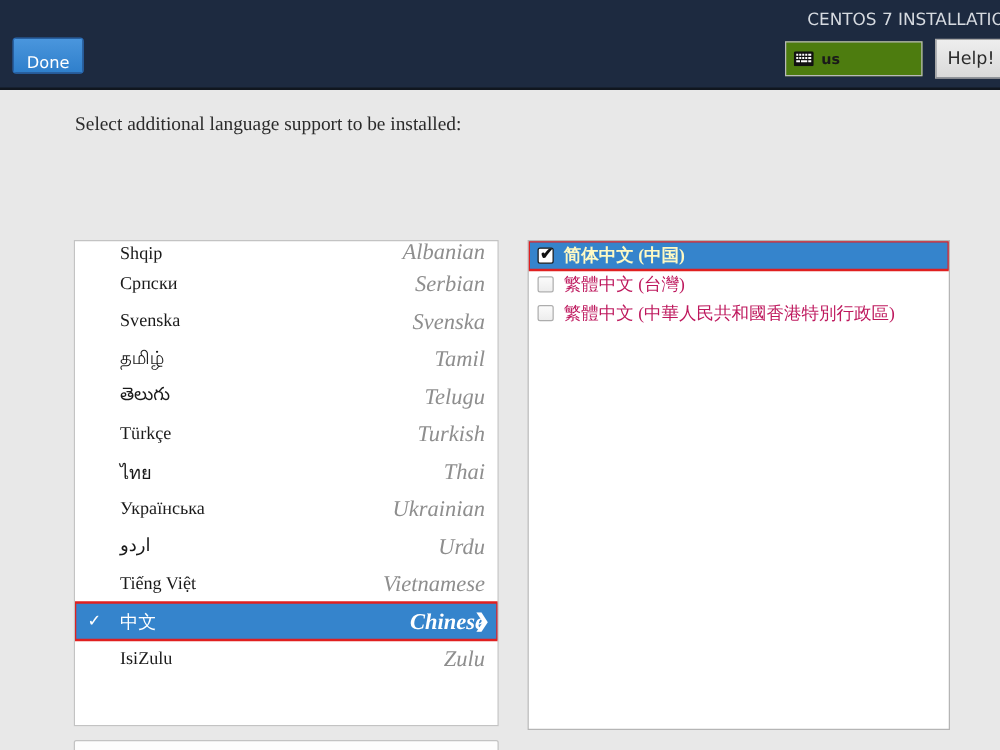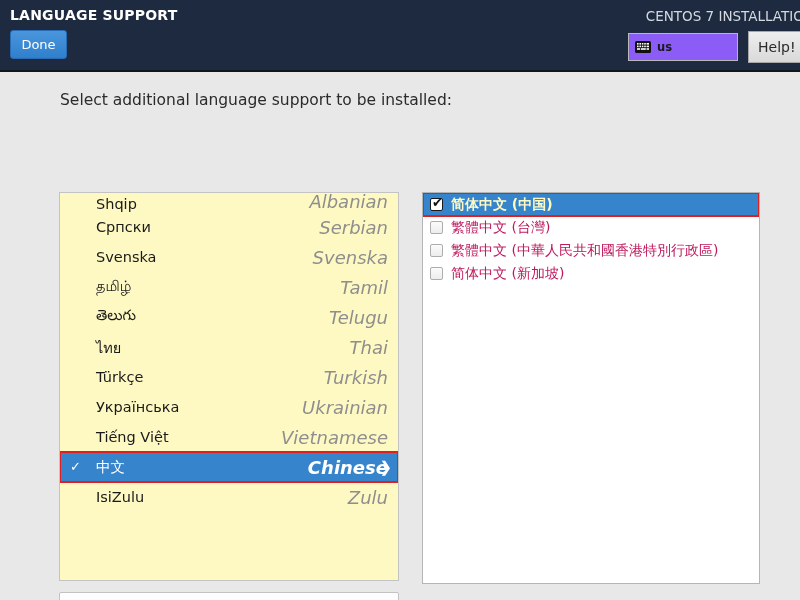--- a/index.html
+++ b/index.html
@@ -54,32 +54,32 @@
     left: 10px;
     top: 30px;
     width: 57px;
     height: 29px;
     border: 1px solid #2a6bb5;
     border-radius: 3px;
     background: linear-gradient(180deg, #4a96dd 0%, #2f7fcb 100%);
     color: #ffffff;
     font-size: 13px;
     display: flex;
-    align-items: center;
+    align-items: flex-end;
     justify-content: center;
     cursor: pointer;
     box-sizing: border-box;
   }
   .kbd-box {
     position: absolute;
     left: 628px;
     top: 33px;
     width: 110px;
     height: 28px;
-    background: #8b5cf6;
+    background: #4d7c0f;
     border: 1px solid #b9b9b9;
     display: flex;
     align-items: center;
     padding-left: 6px;
     box-sizing: border-box;
     cursor: pointer;
   }
   .kbd-icon {
     width: 16px;
     height: 12px;
@@ -107,38 +107,39 @@
     padding-left: 9px;
     box-sizing: border-box;
     cursor: pointer;
   }
 
   
   .content {
     position: relative;
     height: 428px;
     background: #e8e8e8;
+    font-family: Liberation Serif, serif;
   }
   .instruction {
     position: absolute;
     left: 60px;
     top: 91px;
     font-size: 15.5px;
     color: #2b2b2b;
   }
   .instruction-wrap { position: absolute; left:0; top:-72px; width:800px; }
 
   
   .lang-panel {
     position: absolute;
     left: 59px;
     top: 120px;
     width: 340px;
     height: 389px;
-    background: #fef9c3;
+    background: #ffffff;
     border: 1px solid #c3c3c3;
     box-sizing: border-box;
     overflow: hidden;
   }
   .lang-row {
     position: relative;
     height: 30px;
     display: flex;
     align-items: center;
     padding: 0 10px 0 8px;
@@ -284,21 +285,20 @@
   }
   .locale-row.selected .locale-label {
     color: #fef9c3;
     font-weight: bold;
   }
 </style>
 </head>
 <body>
 
 <div class="header">
-  <div class="hdr-title">LANGUAGE SUPPORT</div>
   <div class="hdr-right-title">CENTOS 7 INSTALLATION</div>
 
   <div class="done-btn">
     <span>Done</span>
   </div>
 
   <div class="kbd-box">
     <svg class="kbd-icon" viewBox="0 0 16 12">
       <rect x="0" y="0" width="16" height="12" rx="1.5" fill="#111111"></rect>
       <rect x="2" y="2" width="1.6" height="1.6" fill="#ffffff"></rect>
@@ -343,30 +343,34 @@
       </div>
       <div class="lang-row">
         <span class="lang-native">தமிழ்</span>
         <span class="lang-english">Tamil</span>
       </div>
       <div class="lang-row">
         <span class="lang-native">తెలుగు</span>
         <span class="lang-english">Telugu</span>
       </div>
       <div class="lang-row">
+        <span class="lang-native">Türkçe</span>
+        <span class="lang-english">Turkish</span>
+      </div>
+      <div class="lang-row">
         <span class="lang-native">ไทย</span>
         <span class="lang-english">Thai</span>
       </div>
       <div class="lang-row">
-        <span class="lang-native">Türkçe</span>
-        <span class="lang-english">Turkish</span>
-      </div>
-      <div class="lang-row">
         <span class="lang-native">Українська</span>
         <span class="lang-english">Ukrainian</span>
+      </div>
+      <div class="lang-row">
+        <span class="lang-native">اردو</span>
+        <span class="lang-english">Urdu</span>
       </div>
       <div class="lang-row">
         <span class="lang-native">Tiếng Việt</span>
         <span class="lang-english">Vietnamese</span>
       </div>
       <div class="lang-row selected">
         <span class="row-check">✓</span>
         <span class="lang-native">中文</span>
         <span class="lang-english">Chinese</span>
         <span class="row-chevron">❯</span>
@@ -390,18 +394,14 @@
         <span class="locale-label">简体中文 (中国)</span>
       </div>
       <div class="locale-row">
         <span class="cb"></span>
         <span class="locale-label">繁體中文 (台灣)</span>
       </div>
       <div class="locale-row">
         <span class="cb"></span>
         <span class="locale-label">繁體中文 (中華人民共和國香港特別行政區)</span>
       </div>
-      <div class="locale-row">
-        <span class="cb"></span>
-        <span class="locale-label">简体中文 (新加坡)</span>
-      </div>
     </div>
 </div>
 
 </body></html>

